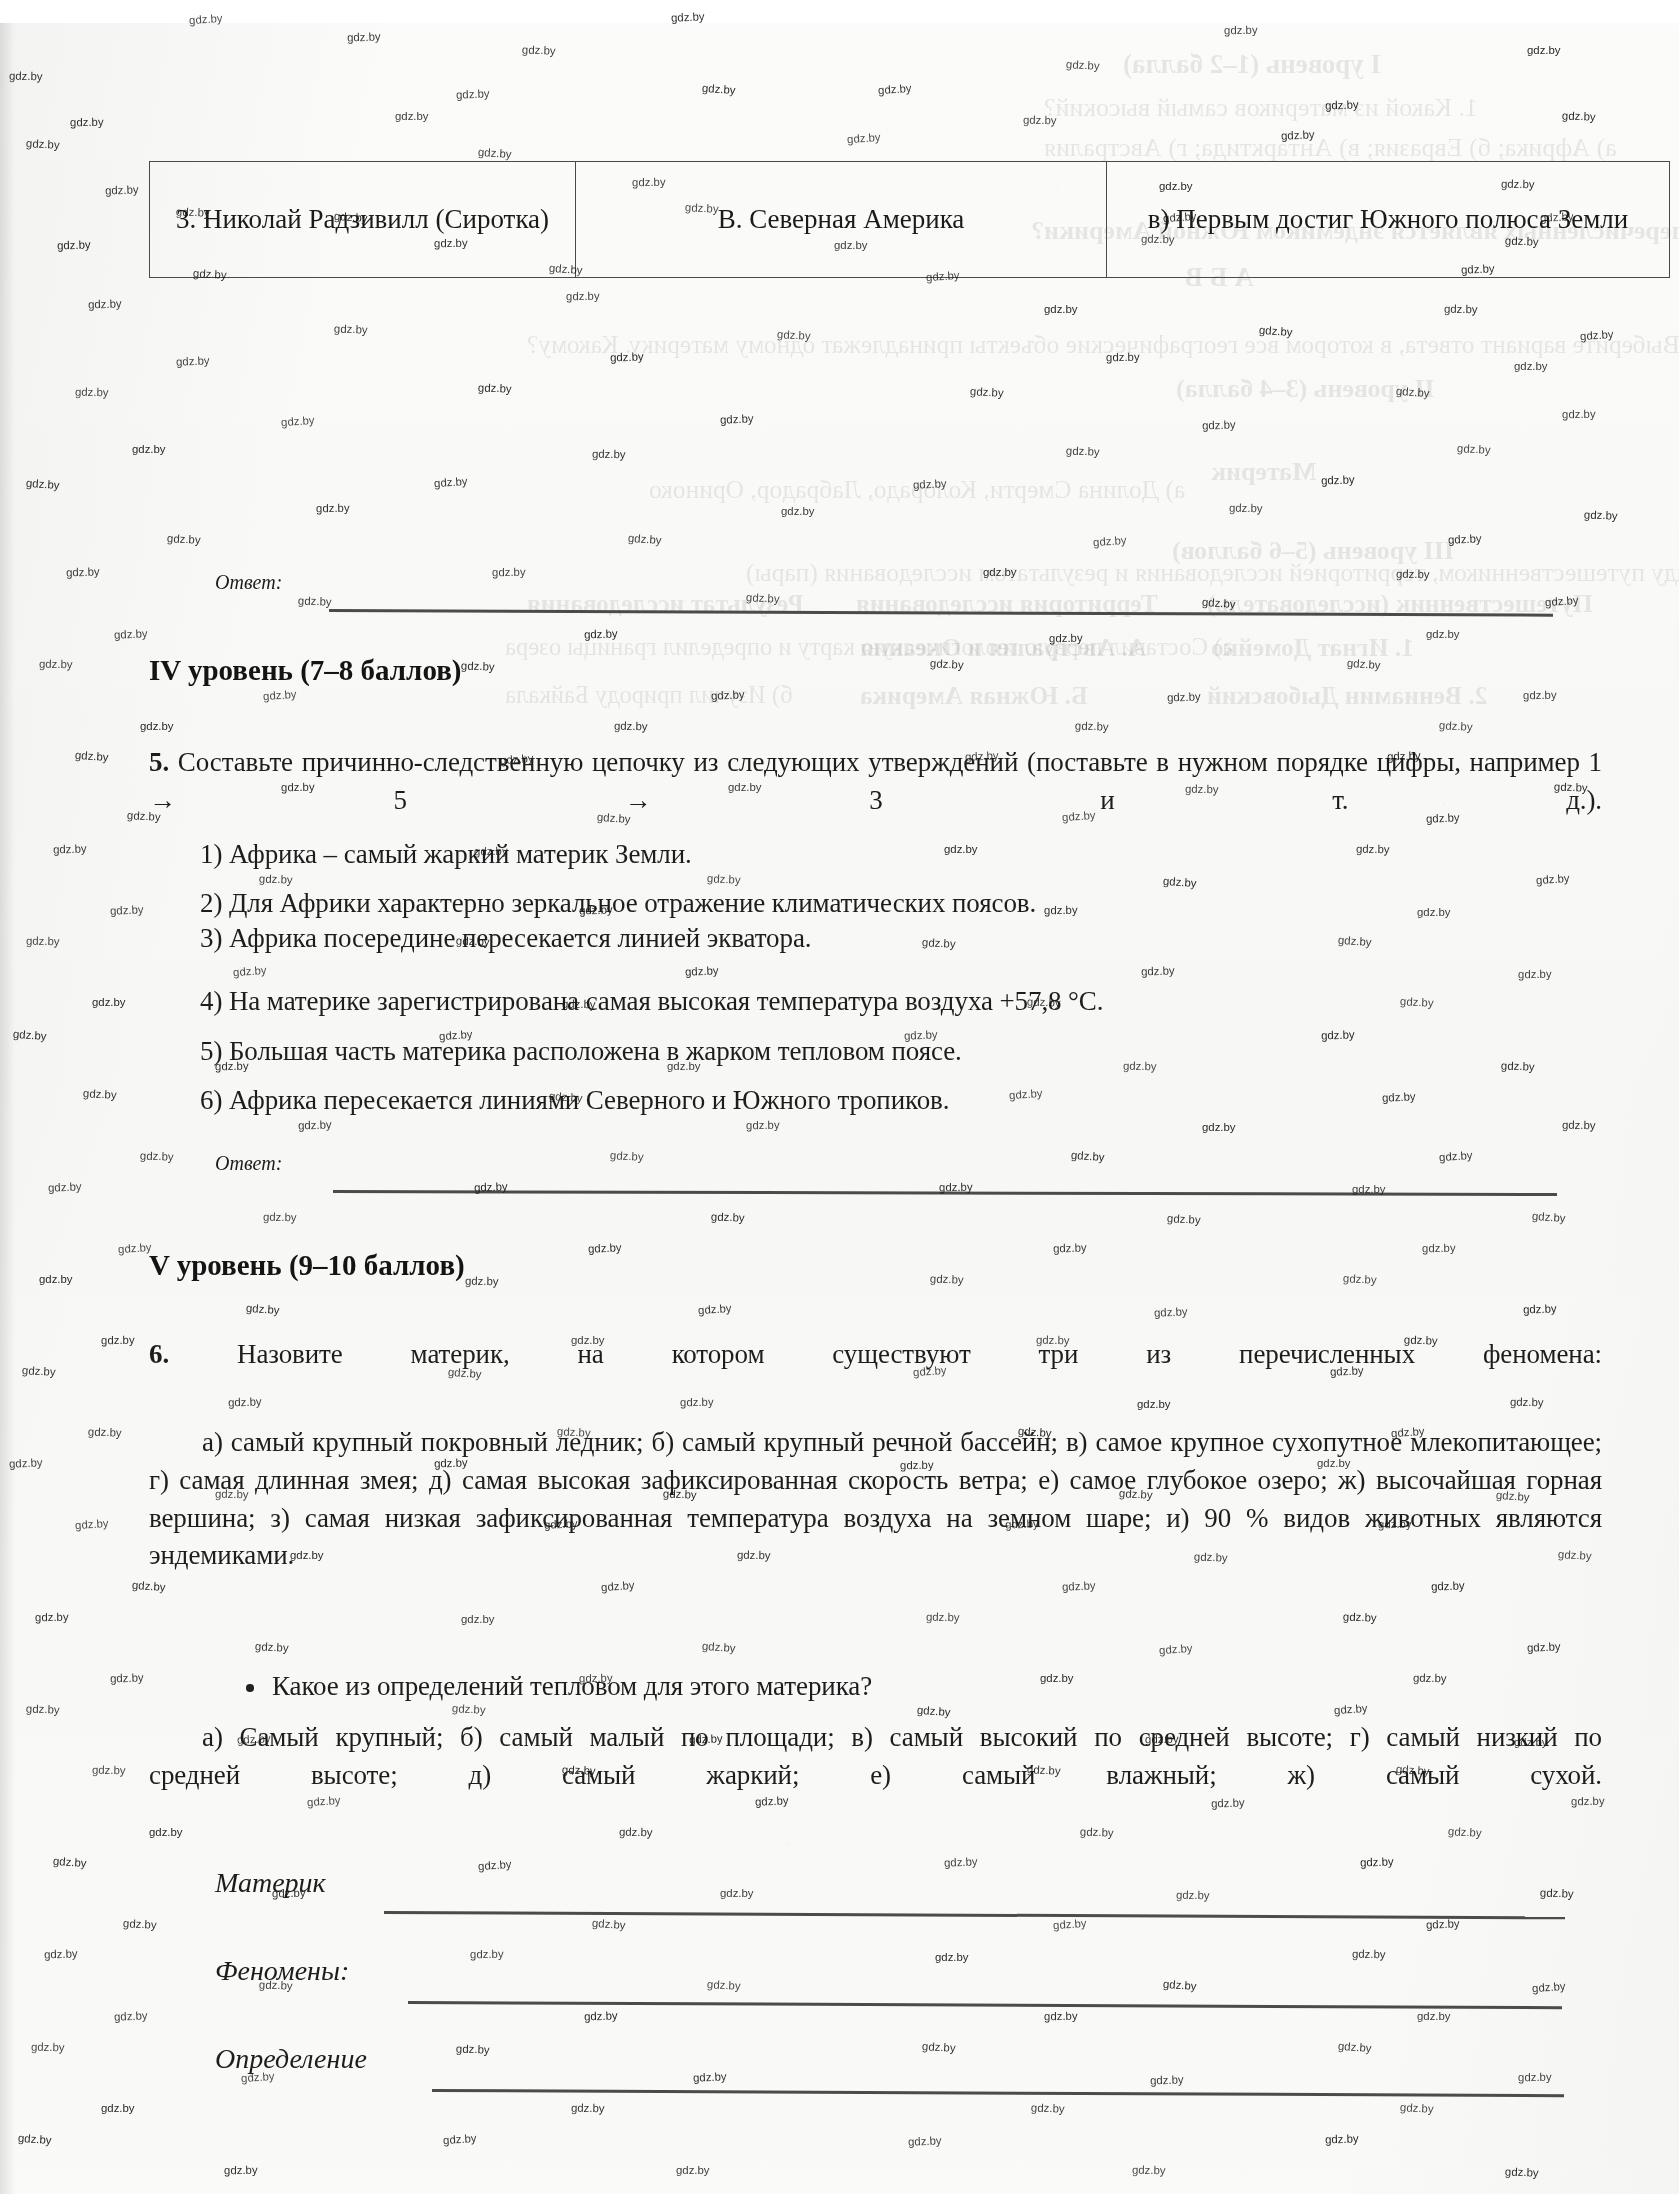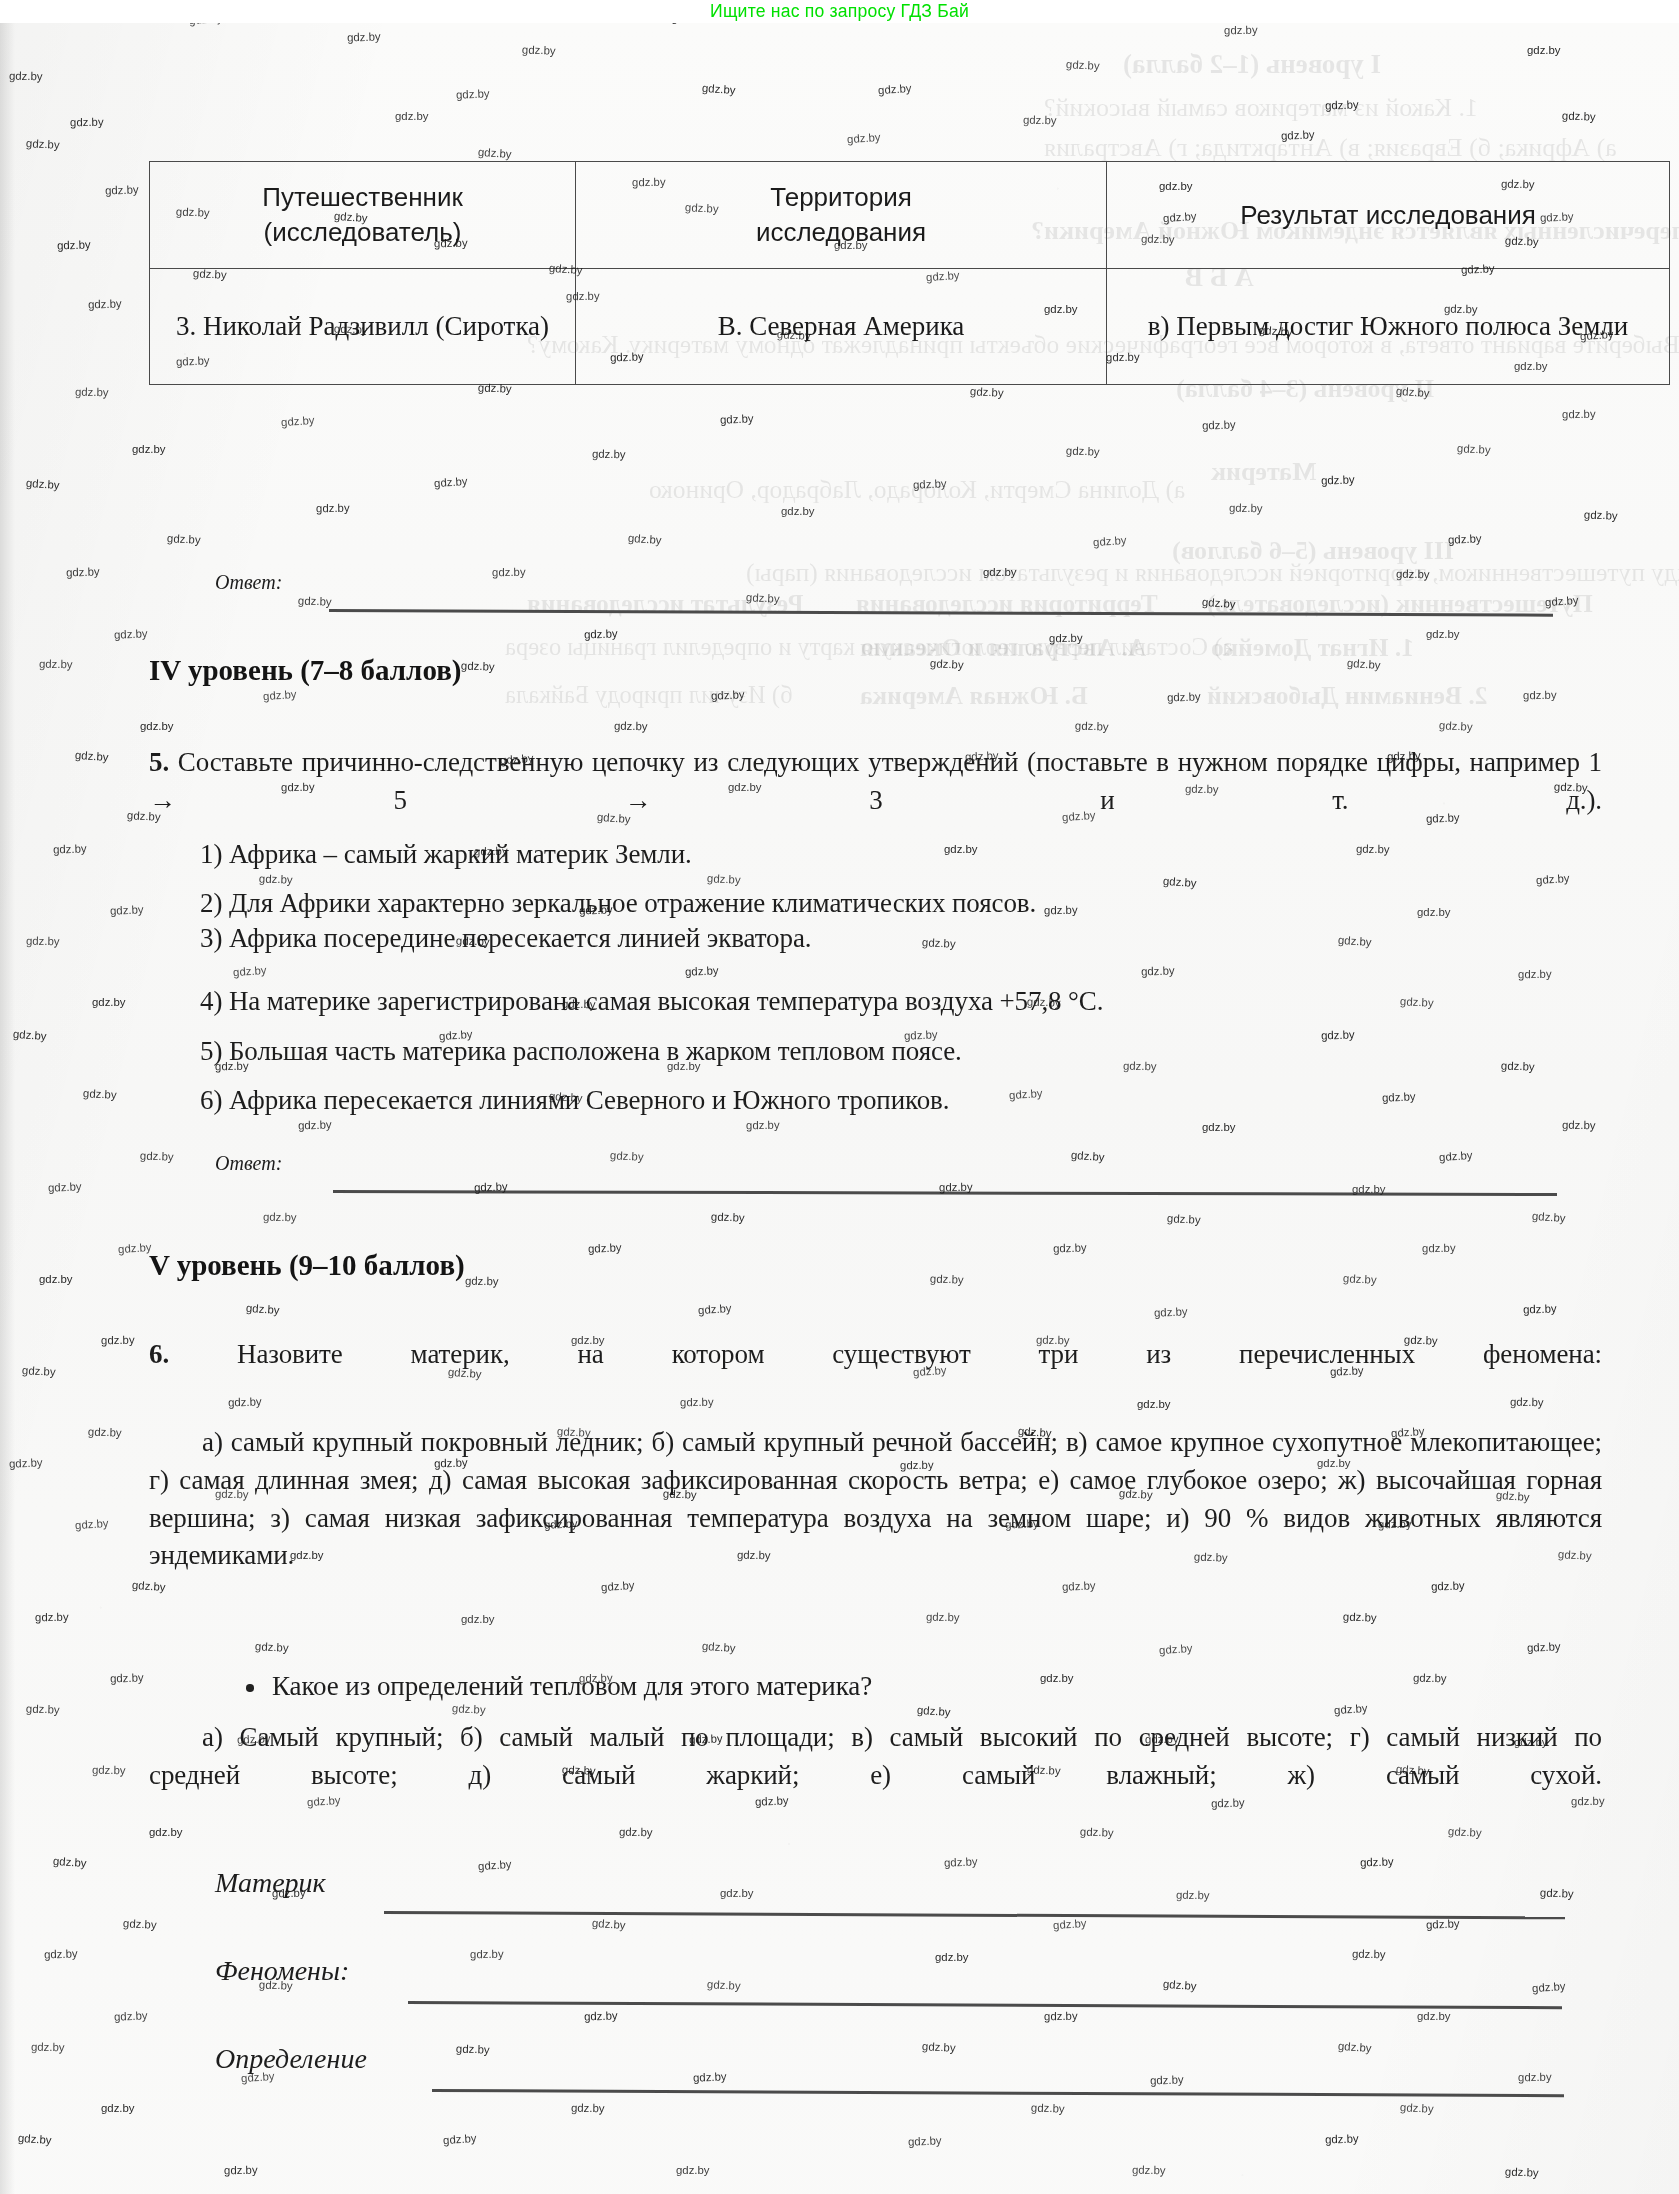--- a/index.html
+++ b/index.html
@@ -198,23 +198,20 @@
     pointer-events: none;
     user-select: none;
     z-index: 30;
   }
 </style>
 </head>
 <body>
 
 <div class="page">
 
-  <div class="promo-bar">
-    <div class="promo-text">Ищите нас по запросу ГДЗ Бай</div>
-  </div>
 
   <div class="sheet">
     <div class="speckle"></div>
     <div class="edge-left"></div>
 
     <div class="ghost b" style="left:1123px; top:26px;  font-size:27px;">I уровень (1–2 балла)</div>
     <div class="ghost" style="left:1044px; top:70px; font-size:26px;">1. Какой из материков самый высокий?</div>
     <div class="ghost" style="left:1044px; top:110px; font-size:26px;">а) Африка; б) Евразия; в) Антарктида; г) Австралия</div>
     <div class="ghost b" style="left:1031px; top:193px; font-size:26px;">2. Кто из перечисленных является эндемиком Южной Америки?</div>
     <div class="ghost b" style="left:1185px; top:239px; font-size:27px;">А                        Б                        В</div>
@@ -233,33 +230,20 @@
     <div class="ghost b" style="left:860px; top:658px; font-size:25.5px;">Б. Южная Америка</div>
     <div class="ghost" style="left:505px; top:658px; font-size:24.6px;">б) Изучил природу Байкала</div>
     <div class="ghost b" style="left:1211px; top:434px; font-size:26px;">Материк</div>
   </div>
 
   <div class="content">
 
     <div class="tbl-wrap">
       <table class="research">
         <tbody>
-          <tr class="r1">
-            <td class="c1">
-              <span class="th-txt">Путешественник</span><br>
-              <span class="th-txt">(исследователь)</span>
-            </td>
-            <td class="c2">
-              <span class="th-txt">Территория</span><br>
-              <span class="th-txt">исследования</span>
-            </td>
-            <td class="c3">
-              <span class="th-txt">Результат исследования</span>
-            </td>
-          </tr>
           <tr class="r3">
             <td class="c1 td-txt">3. Николай Радзивилл (Сиротка)</td>
             <td class="c2 td-txt">В. Северная Америка</td>
             <td class="c3 td-txt">в) Первым достиг Южного полюса Земли</td>
           </tr>
         </tbody>
       </table>
     </div>
 
     <div class="answer-row" style="left:215px; top:571px; width:1360px;">

